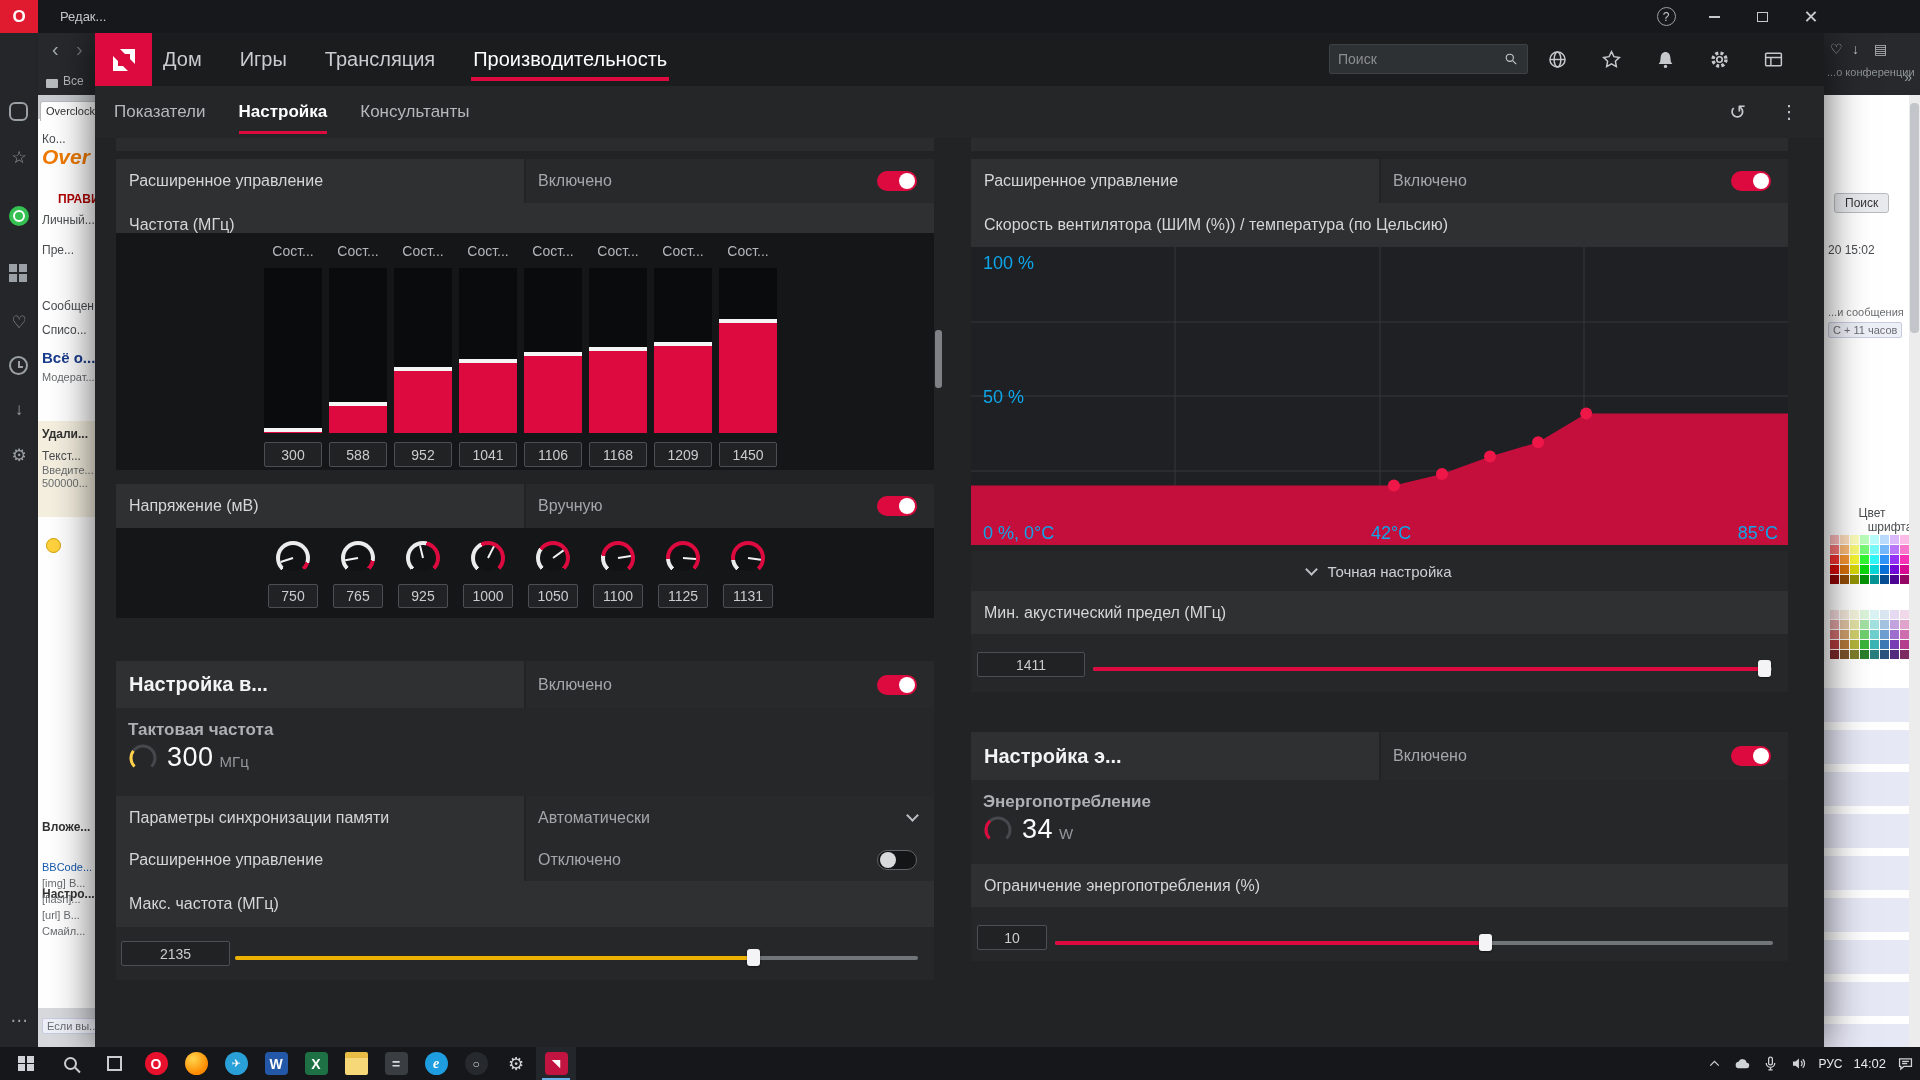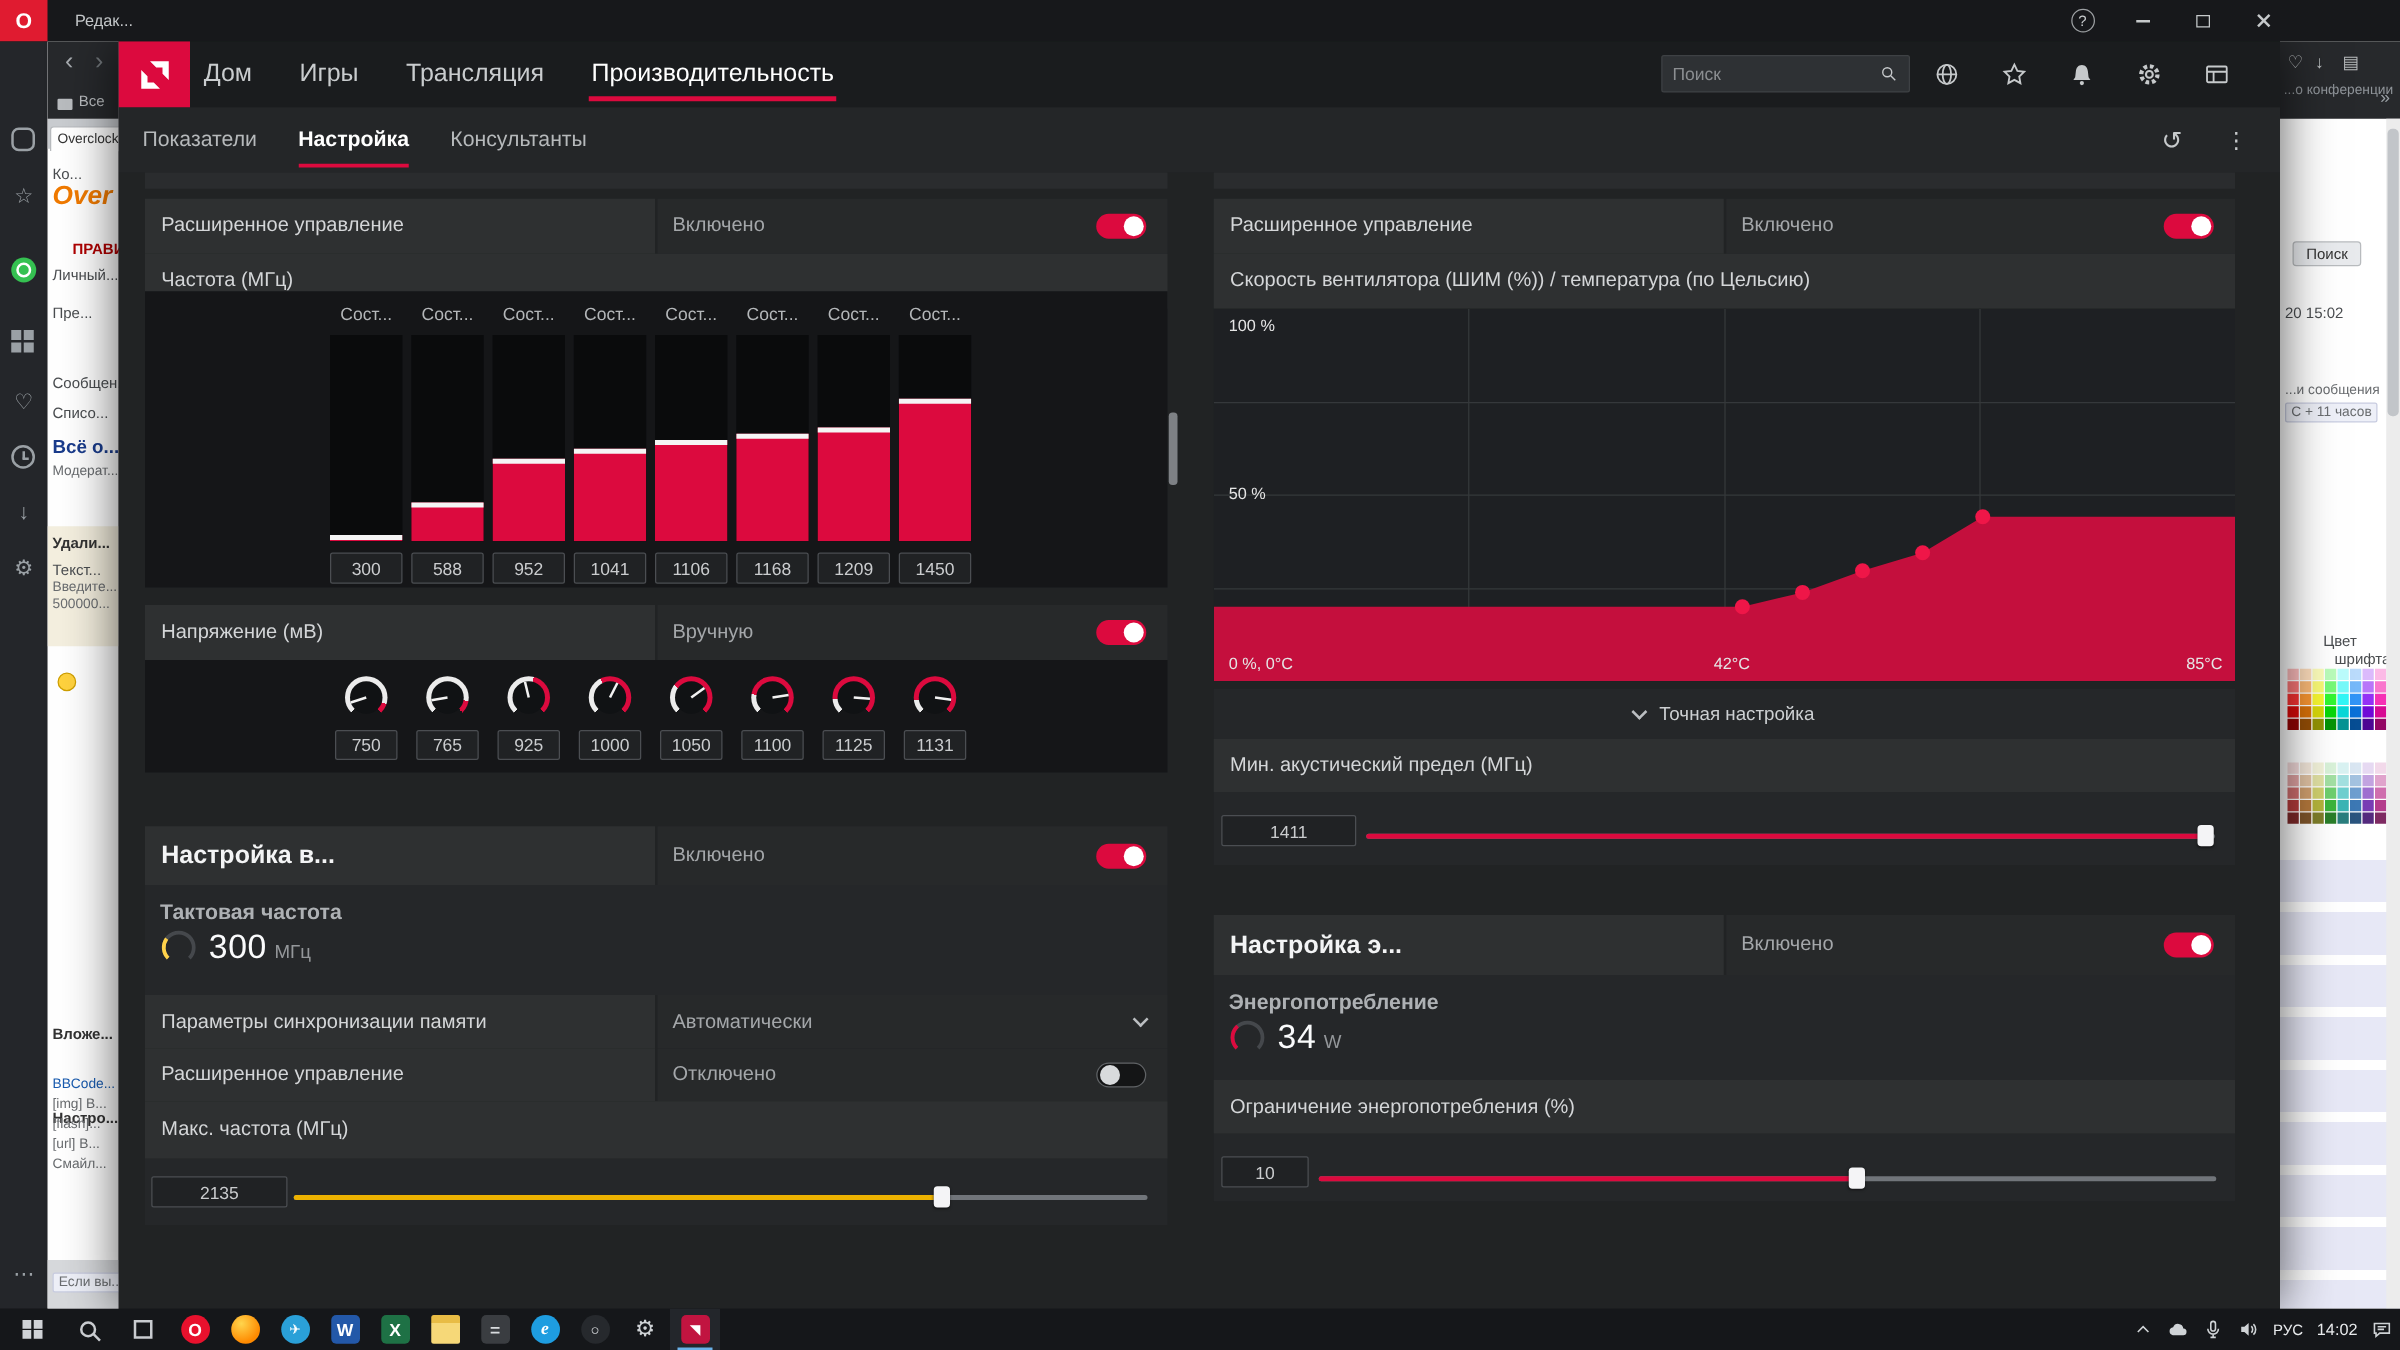--- a/index.html
+++ b/index.html
@@ -142,21 +142,21 @@
   .slider-handle{position:absolute;top:0;width:13px;height:17px;background:#f4f4f6;border-radius:3px;box-shadow:0 1px 2px rgba(0,0,0,.5)}
 
   .gauge-row{position:absolute;left:12px;top:34px;display:flex;align-items:center}
   .gauge .g-bg{fill:none;stroke:#45484c;stroke-width:3}
   .gauge .g-arc{fill:none;stroke:var(--accent);stroke-width:3}
   .gauge .g-arc.yellowish{stroke:#ffd24a}
   .big-num{font-size:27px;color:#fafbfc;margin-left:9px;letter-spacing:.5px}
   .unit{font-size:15px;color:#94979a;margin-left:6px;margin-top:8px}
   .sub-label{position:absolute;left:12px;top:12px;font-size:17px;font-weight:bold;color:#aeb1b4}
 
-  .ax{position:absolute;font-size:13px;color:#e5e5e5;z-index:2}
+  .ax{position:absolute;font-size:18px;color:#0ea5e9;z-index:2}
   #fan-svg{position:absolute;inset:0}
   #fan-svg svg{display:block}
   .grid{stroke:#35383b;stroke-width:1}
   .fan-area{fill:#c40f3d}
   .fan-dot{fill:#ef1648}
 
   
   #taskbar{position:absolute;left:0;top:1047px;width:1920px;height:33px;background:#15171a;z-index:60;display:flex;align-items:center;padding-left:4px}
   .tb-btn{width:44px;height:33px;display:flex;align-items:center;justify-content:center;flex:none}
   .win-flag{display:grid;grid-template-columns:7px 7px;grid-template-rows:7px 7px;gap:1.5px}

